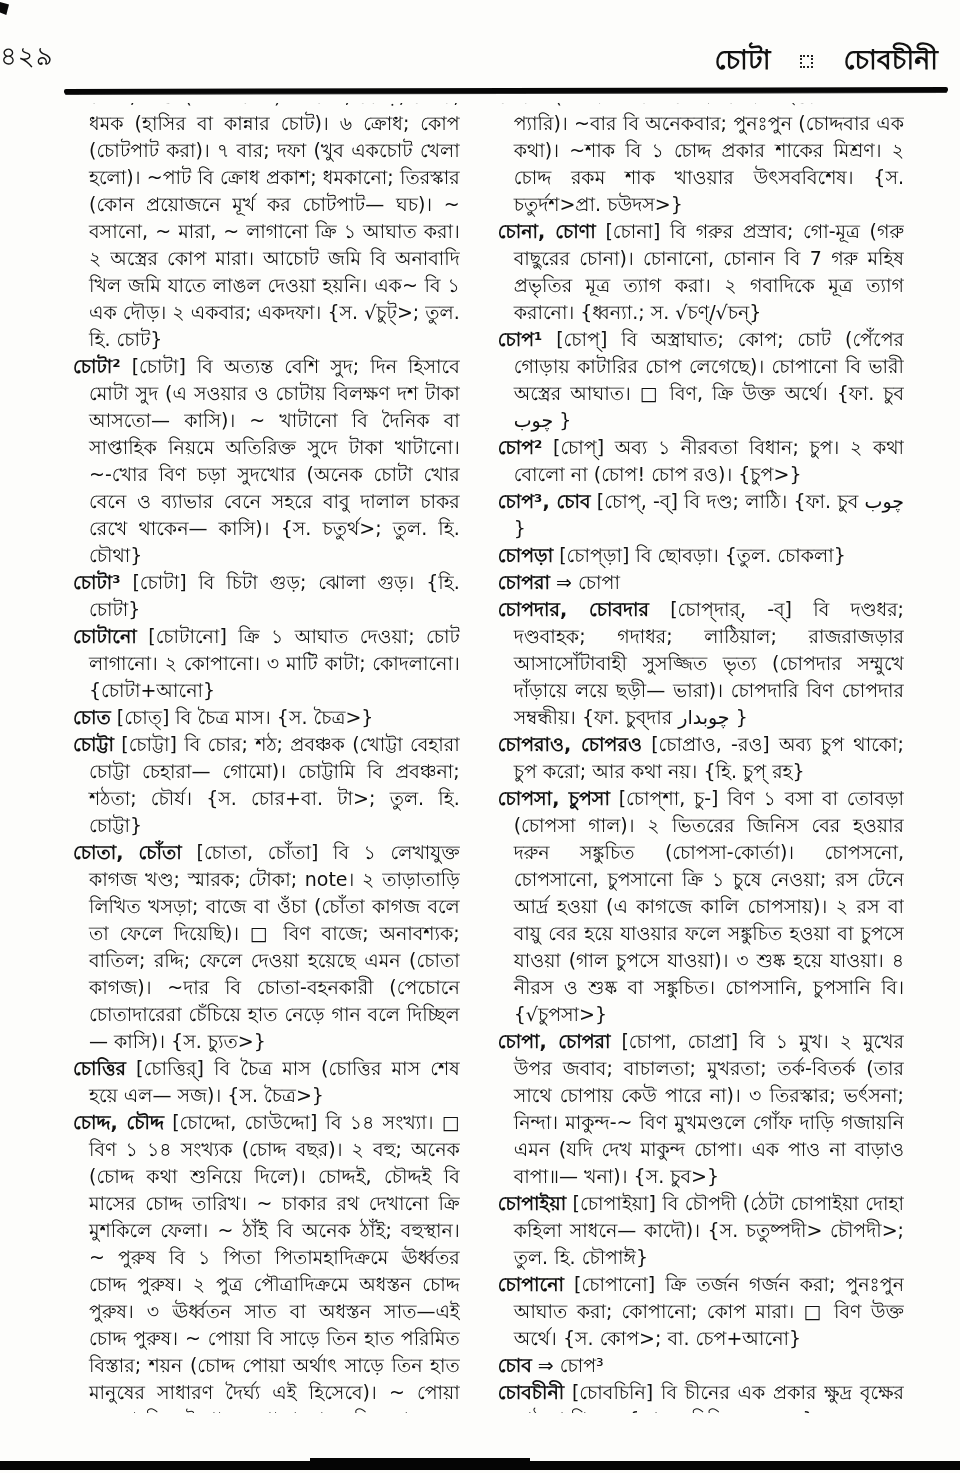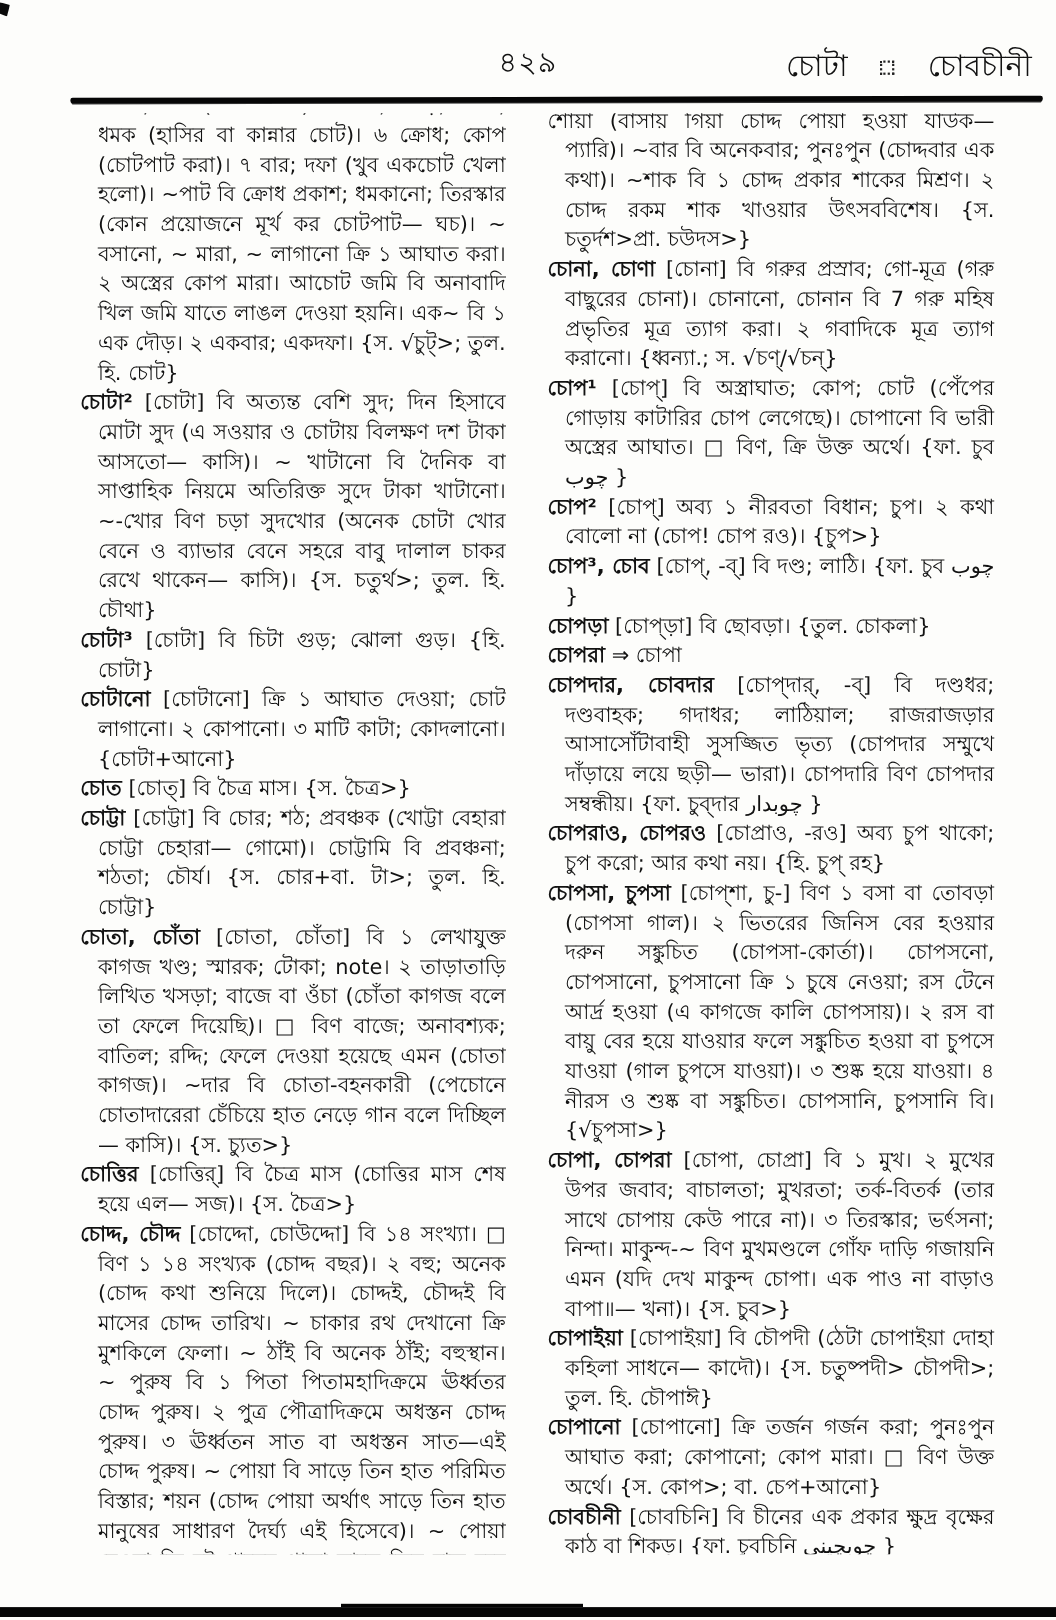--- a/index.html
+++ b/index.html
@@ -24,29 +24,28 @@
     clip-path: polygon(0 0, 100% 20%, 70% 100%, 0 80%);
   }
   .header {
     position: relative;
     height: 88px;
   }
   .pageno {
     position: absolute;
     left: 0; right: 0;
     bottom: 8px;
-    text-align: center;
     font-size: 26px;
     letter-spacing: 1px;
   }
   .guide {
     position: absolute;
     right: 22px;
     bottom: 4px;
-    font-weight: normal;
+    font-weight: bold;
     font-size: 27px;
     white-space: nowrap;
     display: flex;
     align-items: center;
     gap: 28px;
   }
   .guide-sq {
     display: inline-block;
     width: 13px; height: 13px;
     border: 2px dotted #222;
@@ -149,19 +148,20 @@
         <p class="entry"><b>চোপ²</b><span> [চোপ্] অব্য ১ নীরবতা বিধান; চুপ। ২ কথা বোলো না (চোপ! চোপ রও)। {চুপ&gt;}</span></p>
         <p class="entry"><b>চোপ³, চোব</b><span> [চোপ্, -ব্] বি দণ্ড; লাঠি। {ফা. চুব چوب }</span></p>
         <p class="entry"><b>চোপড়া</b><span> [চোপ্ড়া] বি ছোবড়া। {তুল. চোকলা}</span></p>
         <p class="entry"><b>চোপরা</b><span> ⇒ চোপা</span></p>
         <p class="entry"><b>চোপদার, চোবদার</b><span> [চোপ্দার্, -ব্] বি দণ্ডধর; দণ্ডবাহক; গদাধর; লাঠিয়াল; রাজরাজড়ার আসাসোঁটাবাহী সুসজ্জিত ভৃত্য (চোপদার সম্মুখে দাঁড়ায়ে লয়ে ছড়ী— ভারা)। চোপদারি বিণ চোপদার সম্বন্ধীয়। {ফা. চুব্‌দার چوبدار }</span></p>
         <p class="entry"><b>চোপরাও, চোপরও</b><span> [চোপ্রাও, -রও] অব্য চুপ থাকো; চুপ করো; আর কথা নয়। {হি. চুপ্ রহ}</span></p>
         <p class="entry"><b>চোপসা, চুপসা</b><span> [চোপ্শা, চু-] বিণ ১ বসা বা তোবড়া (চোপসা গাল)। ২ ভিতরের জিনিস বের হওয়ার দরুন সঙ্কুচিত (চোপসা-কোর্তা)। চোপসনো, চোপসানো, চুপসানো ক্রি ১ চুষে নেওয়া; রস টেনে আর্দ্র হওয়া (এ কাগজে কালি চোপসায়)। ২ রস বা বায়ু বের হয়ে যাওয়ার ফলে সঙ্কুচিত হওয়া বা চুপসে যাওয়া (গাল চুপসে যাওয়া)। ৩ শুষ্ক হয়ে যাওয়া। ৪ নীরস ও শুষ্ক বা সঙ্কুচিত। চোপসানি, চুপসানি বি। {√চুপসা&gt;}</span></p>
         <p class="entry"><b>চোপা, চোপরা</b><span> [চোপা, চোপ্রা] বি ১ মুখ। ২ মুখের উপর জবাব; বাচালতা; মুখরতা; তর্ক-বিতর্ক (তার সাথে চোপায় কেউ পারে না)। ৩ তিরস্কার; ভর্ৎসনা; নিন্দা। মাকুন্দ-~ বিণ মুখমণ্ডলে গোঁফ দাড়ি গজায়নি এমন (যদি দেখ মাকুন্দ চোপা। এক পাও না বাড়াও বাপা॥— খনা)। {স. চুব&gt;}</span></p>
         <p class="entry"><b>চোপাইয়া</b><span> [চোপাইয়া] বি চৌপদী (ঠেটা চোপাইয়া দোহা কহিলা সাধনে— কাদৌ)। {স. চতুষ্পদী&gt; চৌপদী&gt;; তুল. হি. চৌপাঈ}</span></p>
         <p class="entry"><b>চোপানো</b><span> [চোপানো] ক্রি তর্জন গর্জন করা; পুনঃপুন আঘাত করা; কোপানো; কোপ মারা। □ বিণ উক্ত অর্থে। {স. কোপ&gt;; বা. চেপ+আনো}</span></p>
+        <p class="entry"><b>চোব</b><span> ⇒ চোপ³</span></p>
         <p class="entry"><b>চোবচীনী</b><span> [চোবচিনি] বি চীনের এক প্রকার ক্ষুদ্র বৃক্ষের কাঠ বা শিকড়। {ফা. চুবচিনি چوبچینی }</span></p>
       </section>
   </div>
 
   <div class="bottom-bar"></div>
 
 </div>
 
 </body></html>

